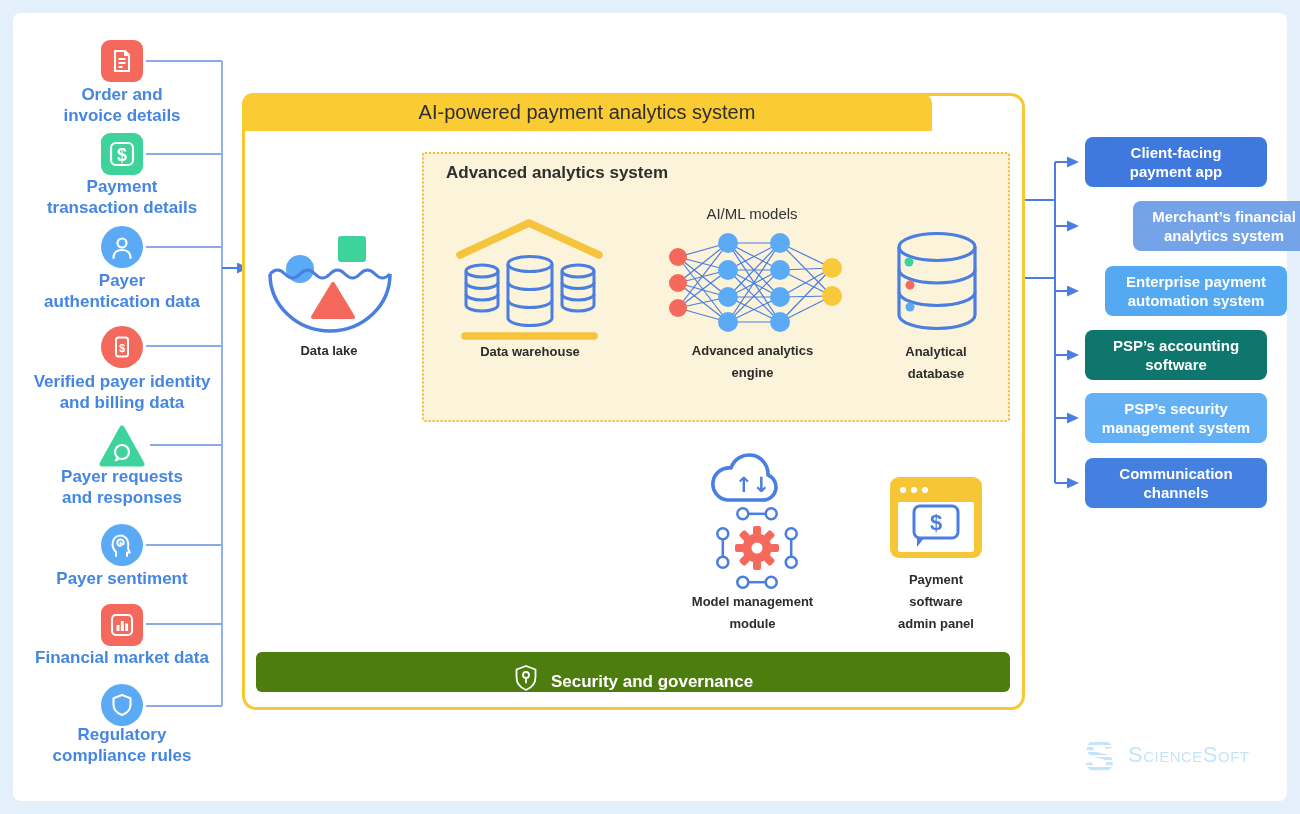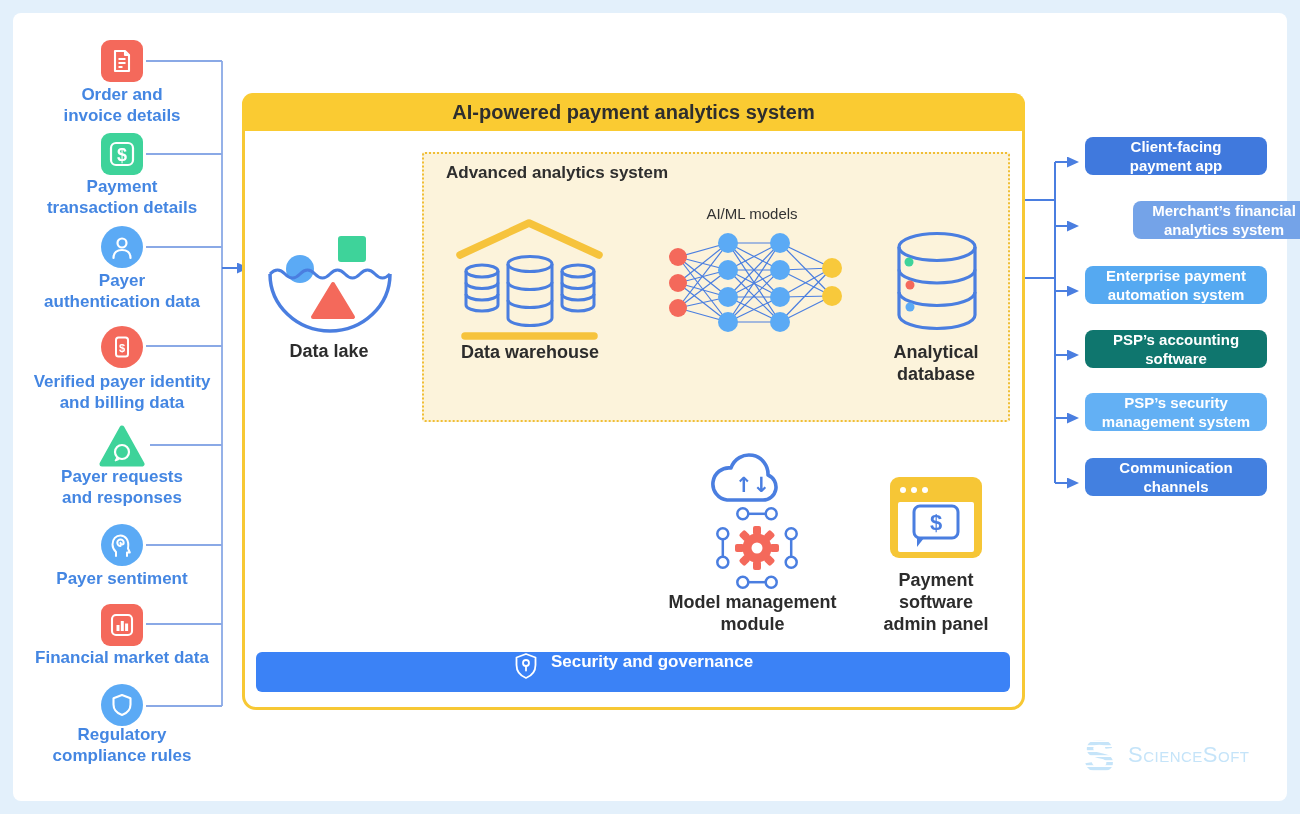--- a/index.html
+++ b/index.html
@@ -7,29 +7,29 @@
   #canvas{position:relative;width:1300px;height:814px;background:#e3f0fb;overflow:hidden;}
   .card{position:absolute;left:13px;top:13px;width:1274px;height:788px;background:#ffffff;border-radius:8px;}
   .abs{position:absolute;}
   .pre{white-space:pre-line;}
   
   .src-label{position:absolute;left:2px;width:240px;text-align:center;color:#4486e2;font-weight:700;font-size:17px;line-height:21px;}
   .icon-sq{position:absolute;width:42px;height:42px;border-radius:9px;display:flex;align-items:center;justify-content:center;}
   .icon-ci{position:absolute;width:42px;height:42px;border-radius:50%;display:flex;align-items:center;justify-content:center;}
   
   .sysbox{position:absolute;left:242px;top:93px;width:783px;height:617px;background:#ffffff;border:3px solid #f7c834;border-radius:14px;box-sizing:border-box;}
-  .sysheader{position:absolute;left:242px;top:93px;width:783px;height:38px;background:#facb32;border-radius:11px 11px 0 0;display:flex;align-items:center;justify-content:center;color:#2e2e2e;font-weight:700;font-size:20px;box-sizing:border-box;}
+  .sysheader{position:absolute;left:242px;top:93px;width:690px;height:38px;background:#facb32;border-radius:11px 11px 0 0;display:flex;align-items:center;justify-content:center;color:#2e2e2e;font-weight:400;font-size:20px;box-sizing:border-box;}
   .dotbox{position:absolute;left:422px;top:152px;width:588px;height:270px;background:#fcf3db;border:2px dotted #f0be35;border-radius:3px;box-sizing:border-box;}
   .dotbox-title{position:absolute;left:446px;top:163px;color:#2e2e2e;font-weight:700;font-size:17px;}
-  .nodelabel{position:absolute;text-align:center;color:#2c2c2c;font-weight:700;font-size:18px;line-height:22px;}
+  .nodelabel{position:absolute;text-align:center;color:#2c2c2c;font-weight:700;font-size:13px;line-height:22px;}
   .sublabel{position:absolute;text-align:center;color:#333333;font-weight:500;font-size:15px;}
   
-  .secbar{position:absolute;left:256px;top:652px;width:754px;height:40px;background:#3b82f6;border-radius:6px;display:flex;align-items:flex-start;justify-content:center;gap:12px;color:#ffffff;font-weight:700;font-size:17px;}
-  
-  .cbox{position:absolute;left:1085px;width:182px;height:38px;border-radius:8px;display:flex;align-items:center;justify-content:center;text-align:center;color:#ffffff;font-weight:600;font-size:15px;line-height:19px;}
+  .secbar{position:absolute;left:256px;top:652px;width:754px;height:40px;background:#4d7c0f;border-radius:6px;display:flex;align-items:flex-end;justify-content:center;gap:12px;color:#ffffff;font-weight:700;font-size:17px;}
+  
+  .cbox{position:absolute;left:1085px;width:182px;height:50px;border-radius:8px;display:flex;align-items:center;justify-content:center;text-align:center;color:#ffffff;font-weight:600;font-size:15px;line-height:19px;}
   
   .panel{position:absolute;left:890px;top:477px;width:92px;height:81px;background:#f6c636;border-radius:9px;}
   .panel-dots{position:absolute;left:10px;top:10px;display:flex;gap:5px;}
   .panel-dots i{width:6px;height:6px;border-radius:50%;background:#ffffff;}
   .panel-inner{position:absolute;left:8px;top:25px;width:76px;height:50px;background:#ffffff;border-radius:2px;}
   
   .logo{position:absolute;left:1082px;top:732px;display:flex;align-items:center;gap:8px;}
   .logo-text{color:#c5e4f9;font-weight:400;font-size:22px;letter-spacing:.5px;font-variant:small-caps;}
   svg{display:block;}
   .lines{position:absolute;left:0;top:0;pointer-events:none;}
@@ -263,20 +263,22 @@
         <circle cx="68" cy="69" r="10" fill="#5baaf5"></circle>
         <circle cx="68" cy="94" r="10" fill="#5baaf5"></circle>
         <circle cx="120" cy="15" r="10" fill="#5baaf5"></circle>
         <circle cx="120" cy="42" r="10" fill="#5baaf5"></circle>
         <circle cx="120" cy="69" r="10" fill="#5baaf5"></circle>
         <circle cx="120" cy="94" r="10" fill="#5baaf5"></circle>
         <circle cx="172" cy="40" r="10" fill="#f8c93b"></circle>
         <circle cx="172" cy="68" r="10" fill="#f8c93b"></circle>
       </svg>
   </div>
+  <div class="nodelabel pre" style="left:655px;top:340px;width:195px;">Advanced analytics
+engine</div>
 
   <div class="abs" style="left:892px;top:226px;">
     <svg width="90" height="110" viewBox="0 0 90 110" fill="none">
       <g stroke="#4a7ee0" stroke-width="3.2">
         <ellipse cx="45" cy="21" rx="38" ry="13.5"></ellipse>
         <path d="M7 21 V89 a38 13.5 0 0 0 76 0 V21"></path>
         <path d="M7 43.5 a38 13.5 0 0 0 76 0 M7 66 a38 13.5 0 0 0 76 0"></path>
       </g>
       <circle cx="17" cy="36" r="4.5" fill="#3ed39a"></circle>
       <circle cx="18" cy="59" r="4.5" fill="#f4695b"></circle>
@@ -348,21 +350,21 @@
 
   <div>
     <div class="cbox" style="top: 137px; background: rgb(64, 121, 221);">
         <span class="pre">Client-facing
 payment app</span>
       </div>
     <div class="cbox" style="top: 201px; background: rgb(116, 163, 232); margin-left: 48px;">
         <span class="pre">Merchant’s financial
 analytics system</span>
       </div>
-    <div class="cbox" style="top: 266px; background: rgb(85, 169, 241);">
+    <div class="cbox" style="top: 266px; background: rgb(85, 169, 241); margin-left: 20px;">
         <span class="pre">Enterprise payment
 automation system</span>
       </div>
     <div class="cbox" style="top: 330px; background: #0f766e;">
         <span class="pre">PSP’s accounting
 software</span>
       </div>
     <div class="cbox" style="top: 393px; background: rgb(99, 176, 244);">
         <span class="pre">PSP’s security
 management system</span>

